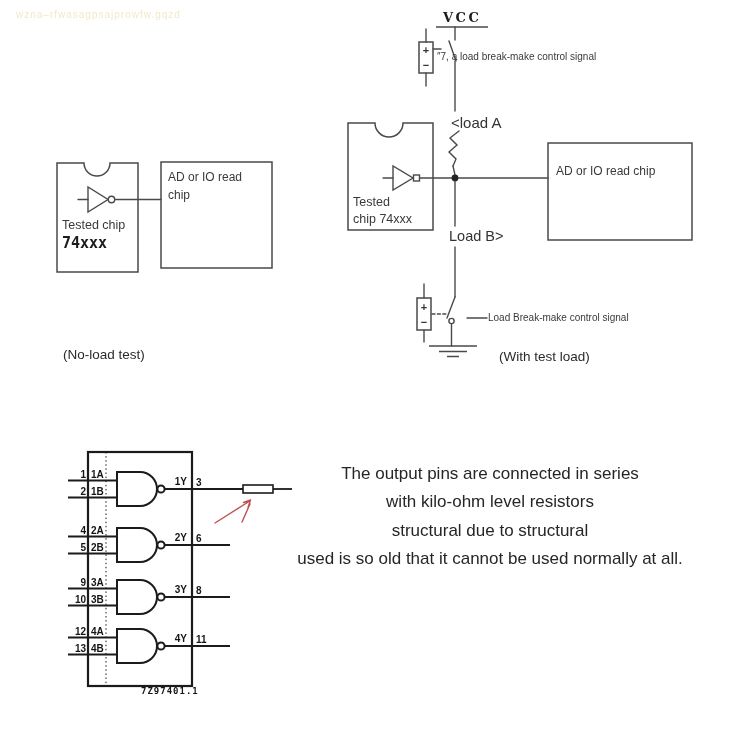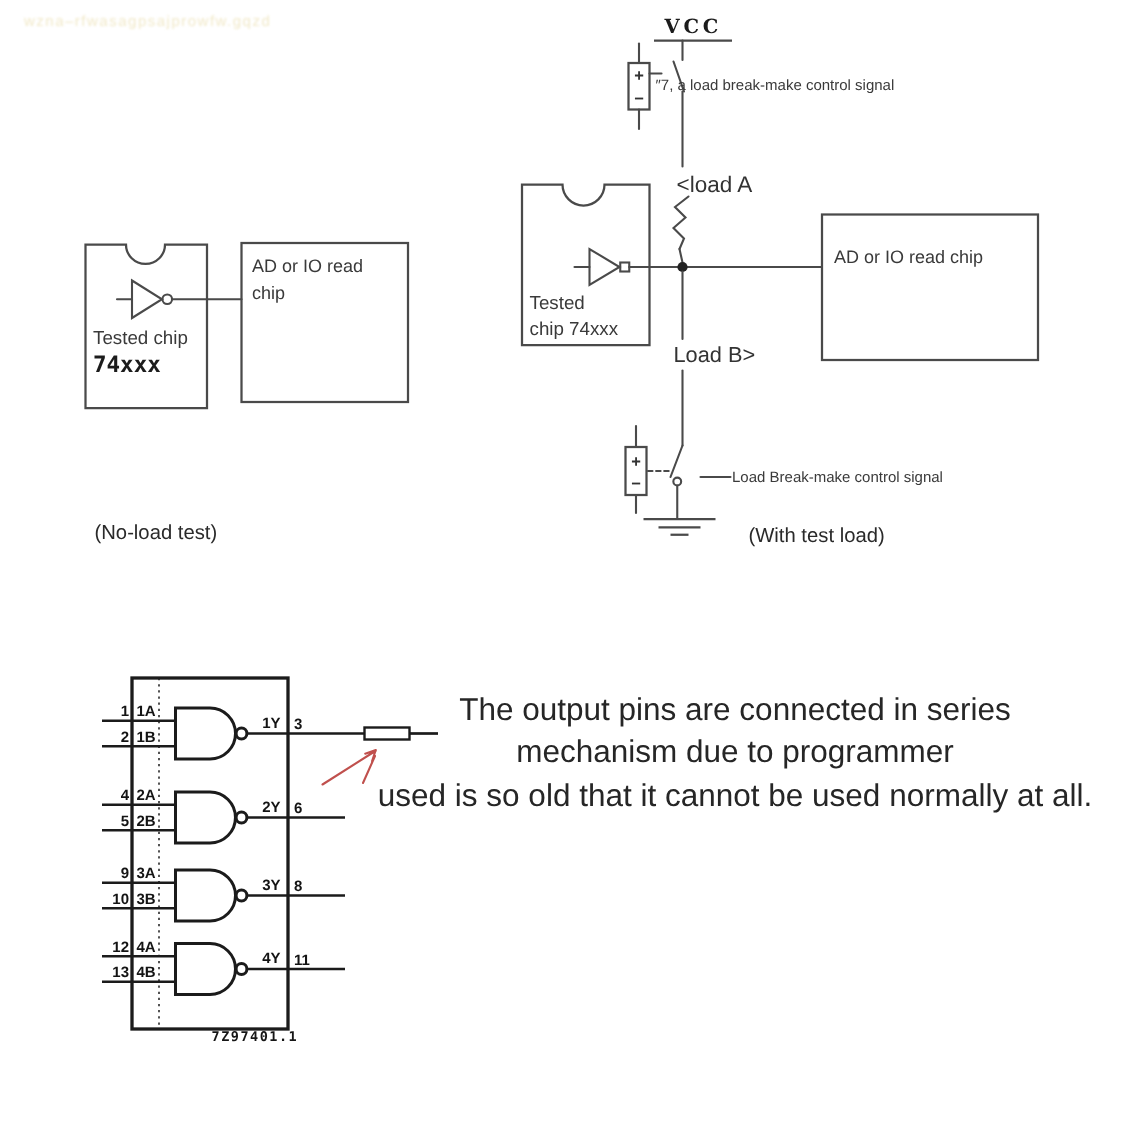--- a/index.html
+++ b/index.html
@@ -29,21 +29,21 @@
   .ic{stroke:#1b1b1b;fill:none;}
   .icbox{stroke-width:2.2;}
   .icgate{stroke-width:2;}
   .icwire{stroke-width:1.8;}
   .icdot{stroke-width:1;stroke-dasharray:1.5,2.6;}
   .ictext{font-family:"Liberation Sans",sans-serif;font-weight:bold;font-size:10px;fill:#141414;}
   .iccap{font-family:"DejaVu Sans Mono",monospace;font-weight:bold;font-size:9px;letter-spacing:1px;fill:#161616;}
   .red{stroke:#c0504d;stroke-width:1.4;fill:none;stroke-linecap:round;}
   
   .paragraph{position:absolute;left:250px;top:460px;width:480px;text-align:center;
-             font-size:21px;line-height:28.3px;color:#262626;}
+             font-size:17px;line-height:28.3px;color:#262626;}
 </style>
 </head>
 <body>
 
 <div class="canvas">
 
   <div class="watermark">wzna–rfwasagpsajprowfw.gqzd</div>
 
   <svg class="svg-left" width="260" height="230" viewBox="40 140 260 230">
     <g>
@@ -195,17 +195,18 @@
       <line class="ic icwire" x1="273" y1="489" x2="292" y2="489"></line>
     </g>
     <g>
       <path class="red" d="M 215 523 L 250.5 500.5 M 242 522 L 250 504 M 250.5 500 L 243.5 502.5 M 250.5 500 L 248 507.5"></path>
     </g>
     <text class="iccap" x="141" y="694">7Z97401.1</text>
   </svg>
 
   <div class="paragraph">
     <div>The output pins are connected in series</div>
-    <div>mechanism due to programmer</div>
+    <div>with kilo-ohm level resistors</div>
+    <div>structural due to structural</div>
     <div>used is so old that it cannot be used normally at all.</div>
   </div>
 
 </div>
 
 </body></html>

